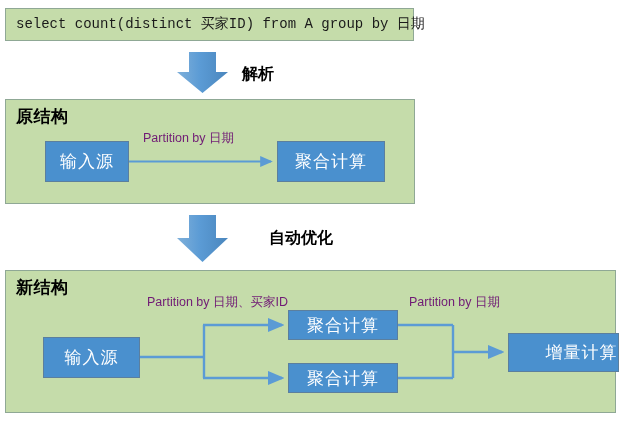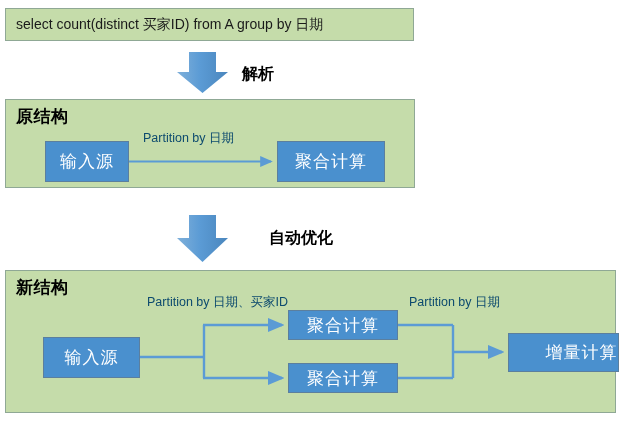--- a/index.html
+++ b/index.html
@@ -37,26 +37,27 @@
   }
   .sql-text {
     position: absolute;
     left: 10px;
     top: 0;
     height: 31px;
     line-height: 31px;
     font-size: 14px;
     color: #1a1a1a;
     white-space: nowrap;
+    font-family: Liberation Mono, monospace;
   }
   .panel-orig {
     left: 5px;
     top: 99px;
     width: 410px;
-    height: 89px;
+    height: 105px;
     padding-left: 18px;
   }
   .panel-new {
     left: 5px;
     top: 270px;
     width: 611px;
     height: 143px;
   }
   .panel-title {
     position: absolute;
@@ -91,21 +92,21 @@
   
   .n-src-2   { left: 43px;  top: 337px; width: 97px;  height: 41px; }
   .n-agg-2a  { left: 288px; top: 310px; width: 110px; height: 30px; }
   .n-agg-2b  { left: 288px; top: 363px; width: 110px; height: 30px; }
   .n-inc     { left: 508px; top: 333px; width: 111px; height: 39px; padding-left: 36px; }
 
   
   .edge-label {
     position: absolute;
     font-size: 12.5px;
-    color: #0c4a6e;
+    color: #701a75;
     white-space: nowrap;
   }
   .lbl-part-1  { left: 143px; top: 130px; }
   .lbl-part-2a { left: 147px; top: 294px; }
   .lbl-part-2b { left: 409px; top: 294px; }
 
   
   .flow-label {
     position: absolute;
     font-size: 16px;

